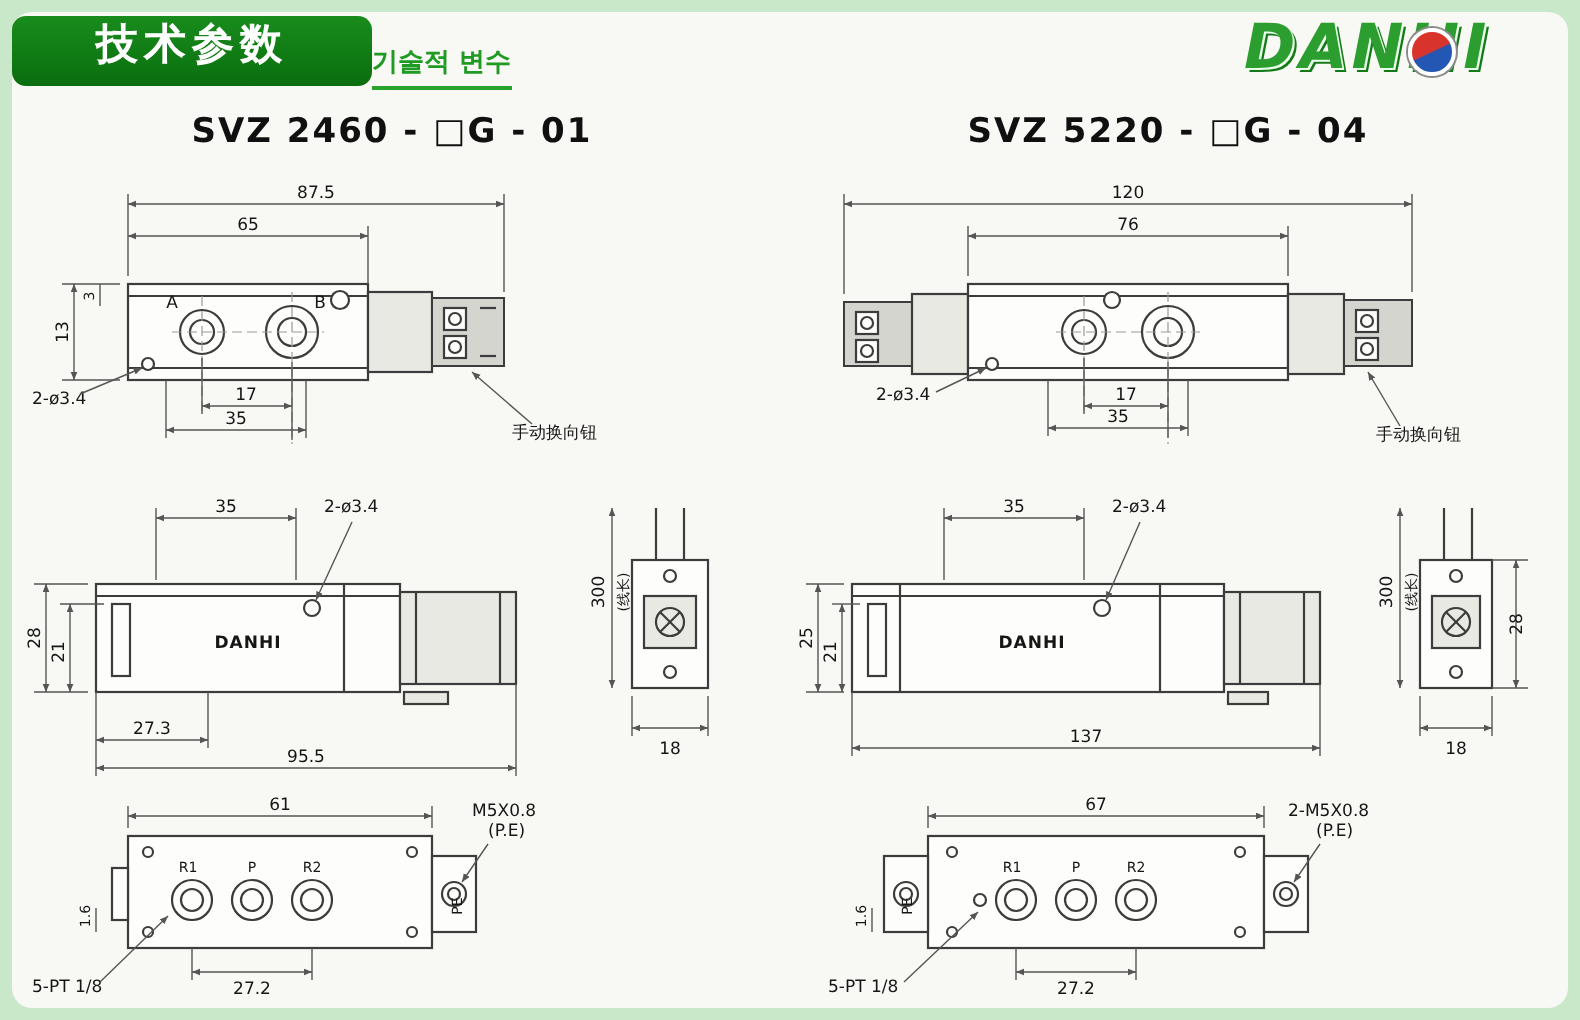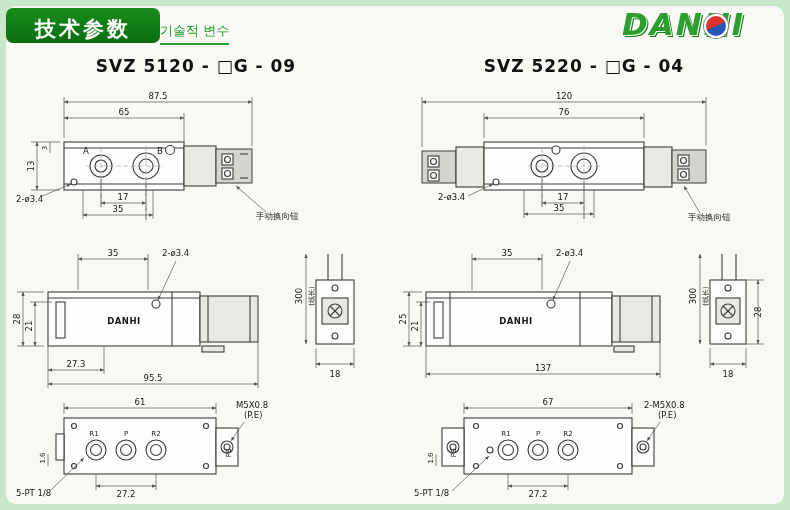--- a/index.html
+++ b/index.html
@@ -1,20 +1,20 @@
 <!DOCTYPE html>
 <html><head>
 <meta charset="utf-8">
 <style>
   html,body{margin:0;padding:0}
   body{width:790px;height:510px;background:#c9e8c9;position:relative;overflow:hidden;font-family:"DejaVu Sans",sans-serif}
   .panel{position:absolute;inset:6px;background:#f8f8f4;border-radius:10px}
-  .title-box{position:absolute;left:6px;top:8px;width:154px;height:35px;background:linear-gradient(#188c1c,#0a6e0e);border-radius:7px;display:flex;align-items:flex-end;justify-content:center}
+  .title-box{position:absolute;left:6px;top:8px;width:180px;height:35px;background:linear-gradient(#188c1c,#0a6e0e);border-radius:7px;display:flex;align-items:flex-start;justify-content:center}
   .title-box span{color:#fff;font-weight:bold;font-size:21px;letter-spacing:3px}
-  .kr{position:absolute;left:160px;top:22px;color:#1f9a23;font-weight:normal;font-size:13px;padding-bottom:3px;border-bottom:2px solid #2aa32e}
+  .kr{position:absolute;left:186px;top:22px;color:#1f9a23;font-weight:bold;font-size:13px;padding-bottom:3px;border-bottom:2px solid #2aa32e}
   .logo{position:absolute;right:8px;top:6px;width:160px;height:42px}
   .logo .txt{position:absolute;left:0;top:0;font-size:31px;font-weight:bold;font-style:italic;letter-spacing:2px;color:#2b9e2f;text-shadow:1px 1px 0 #eaffea,2px 2px 0 #147a18}
   .flag{position:absolute;left:82px;top:8px;width:20px;height:20px;border-radius:50%;border:2px solid #fff;box-shadow:0 0 0 1px #8a8a8a;background:linear-gradient(155deg,#d8342c 48%,#2456b4 52%)}
   .model{position:absolute;top:56px;width:380px;text-align:center;font-size:17px;font-weight:bold;color:#101010;letter-spacing:1px}
   #model-left{left:6px}
   #model-right{left:394px}
   svg{position:absolute}
   .ln{stroke:#3c3c3c;stroke-width:1.1;fill:none}
   .fw{fill:#fdfdfb;stroke:#3c3c3c;stroke-width:1.1}
   .fg{fill:#e9e9e4;stroke:#3c3c3c;stroke-width:1.1}
@@ -32,21 +32,21 @@
 
 <div class="title-box">
   <span>技术参数</span>
 </div>
 <div class="kr">기술적 변수</div>
 <div class="logo">
   <span class="txt">DANHI</span>
   <span class="flag"></span>
 </div>
 
-<div class="model" id="model-left">SVZ 5120 - □G - 09</div>
+<div class="model" id="model-left">SVZ 2460 - □G - 01</div>
 <div class="model" id="model-right">SVZ 5220 - □G - 04</div>
 
 <svg style="left:4px;top:86px" width="385" height="148" viewBox="0 0 385 148">
   <defs>
       <marker id="aTL" markerWidth="7" markerHeight="6" refX="6" refY="2.5" orient="auto-start-reverse">
         <path d="M0,0 L6,2.5 L0,5 Z" fill="#555"></path>
       </marker>
     </defs>
   <g>
     <rect class="fw" x="60" y="56" width="120" height="48"></rect>

